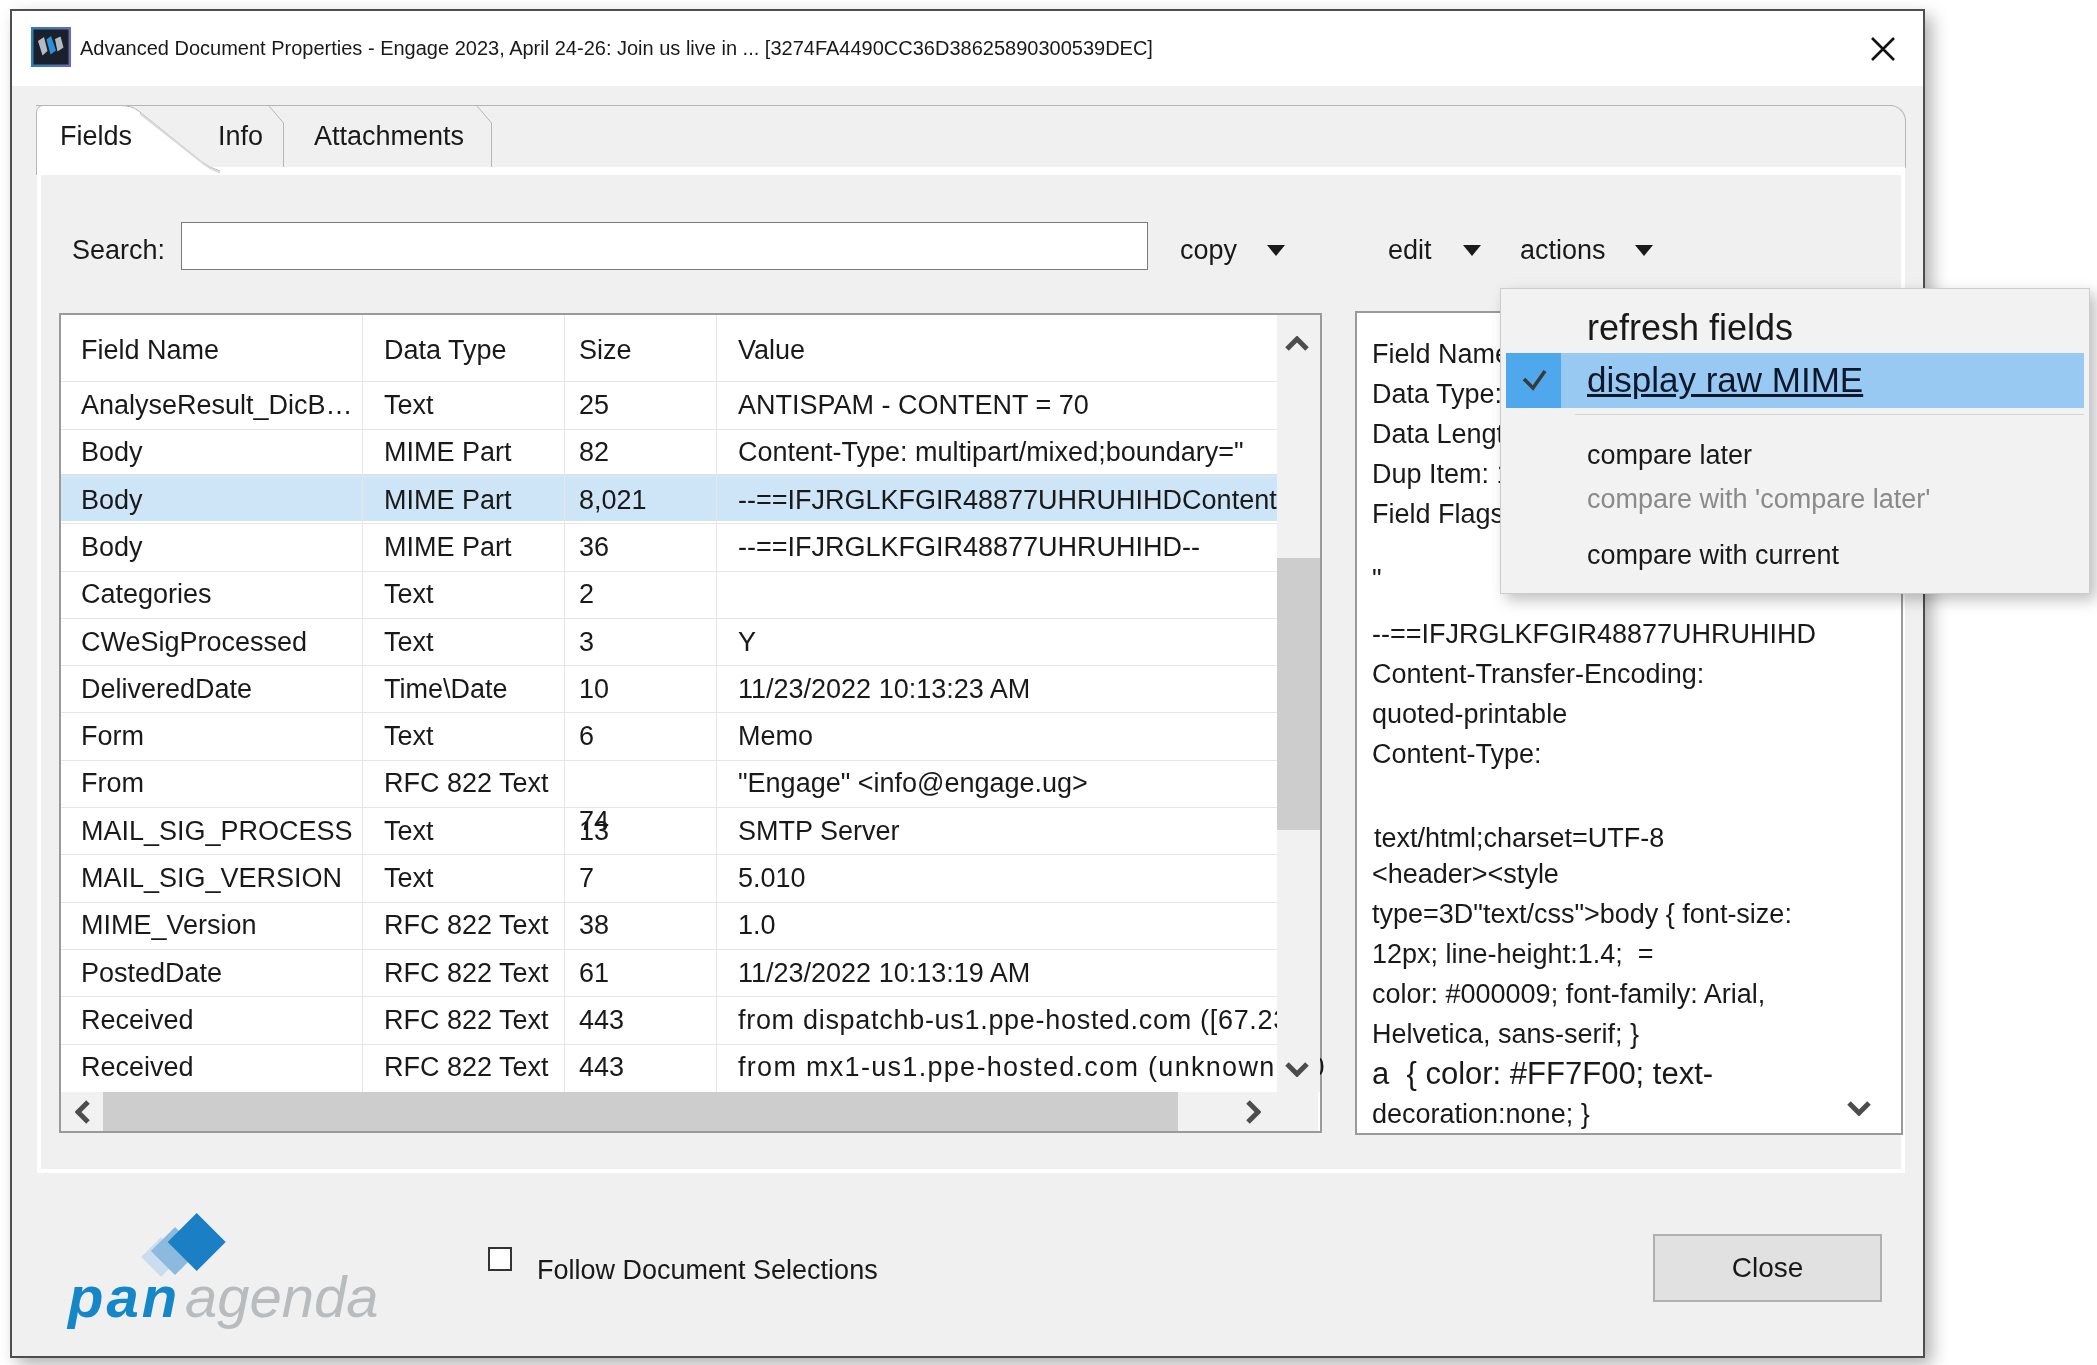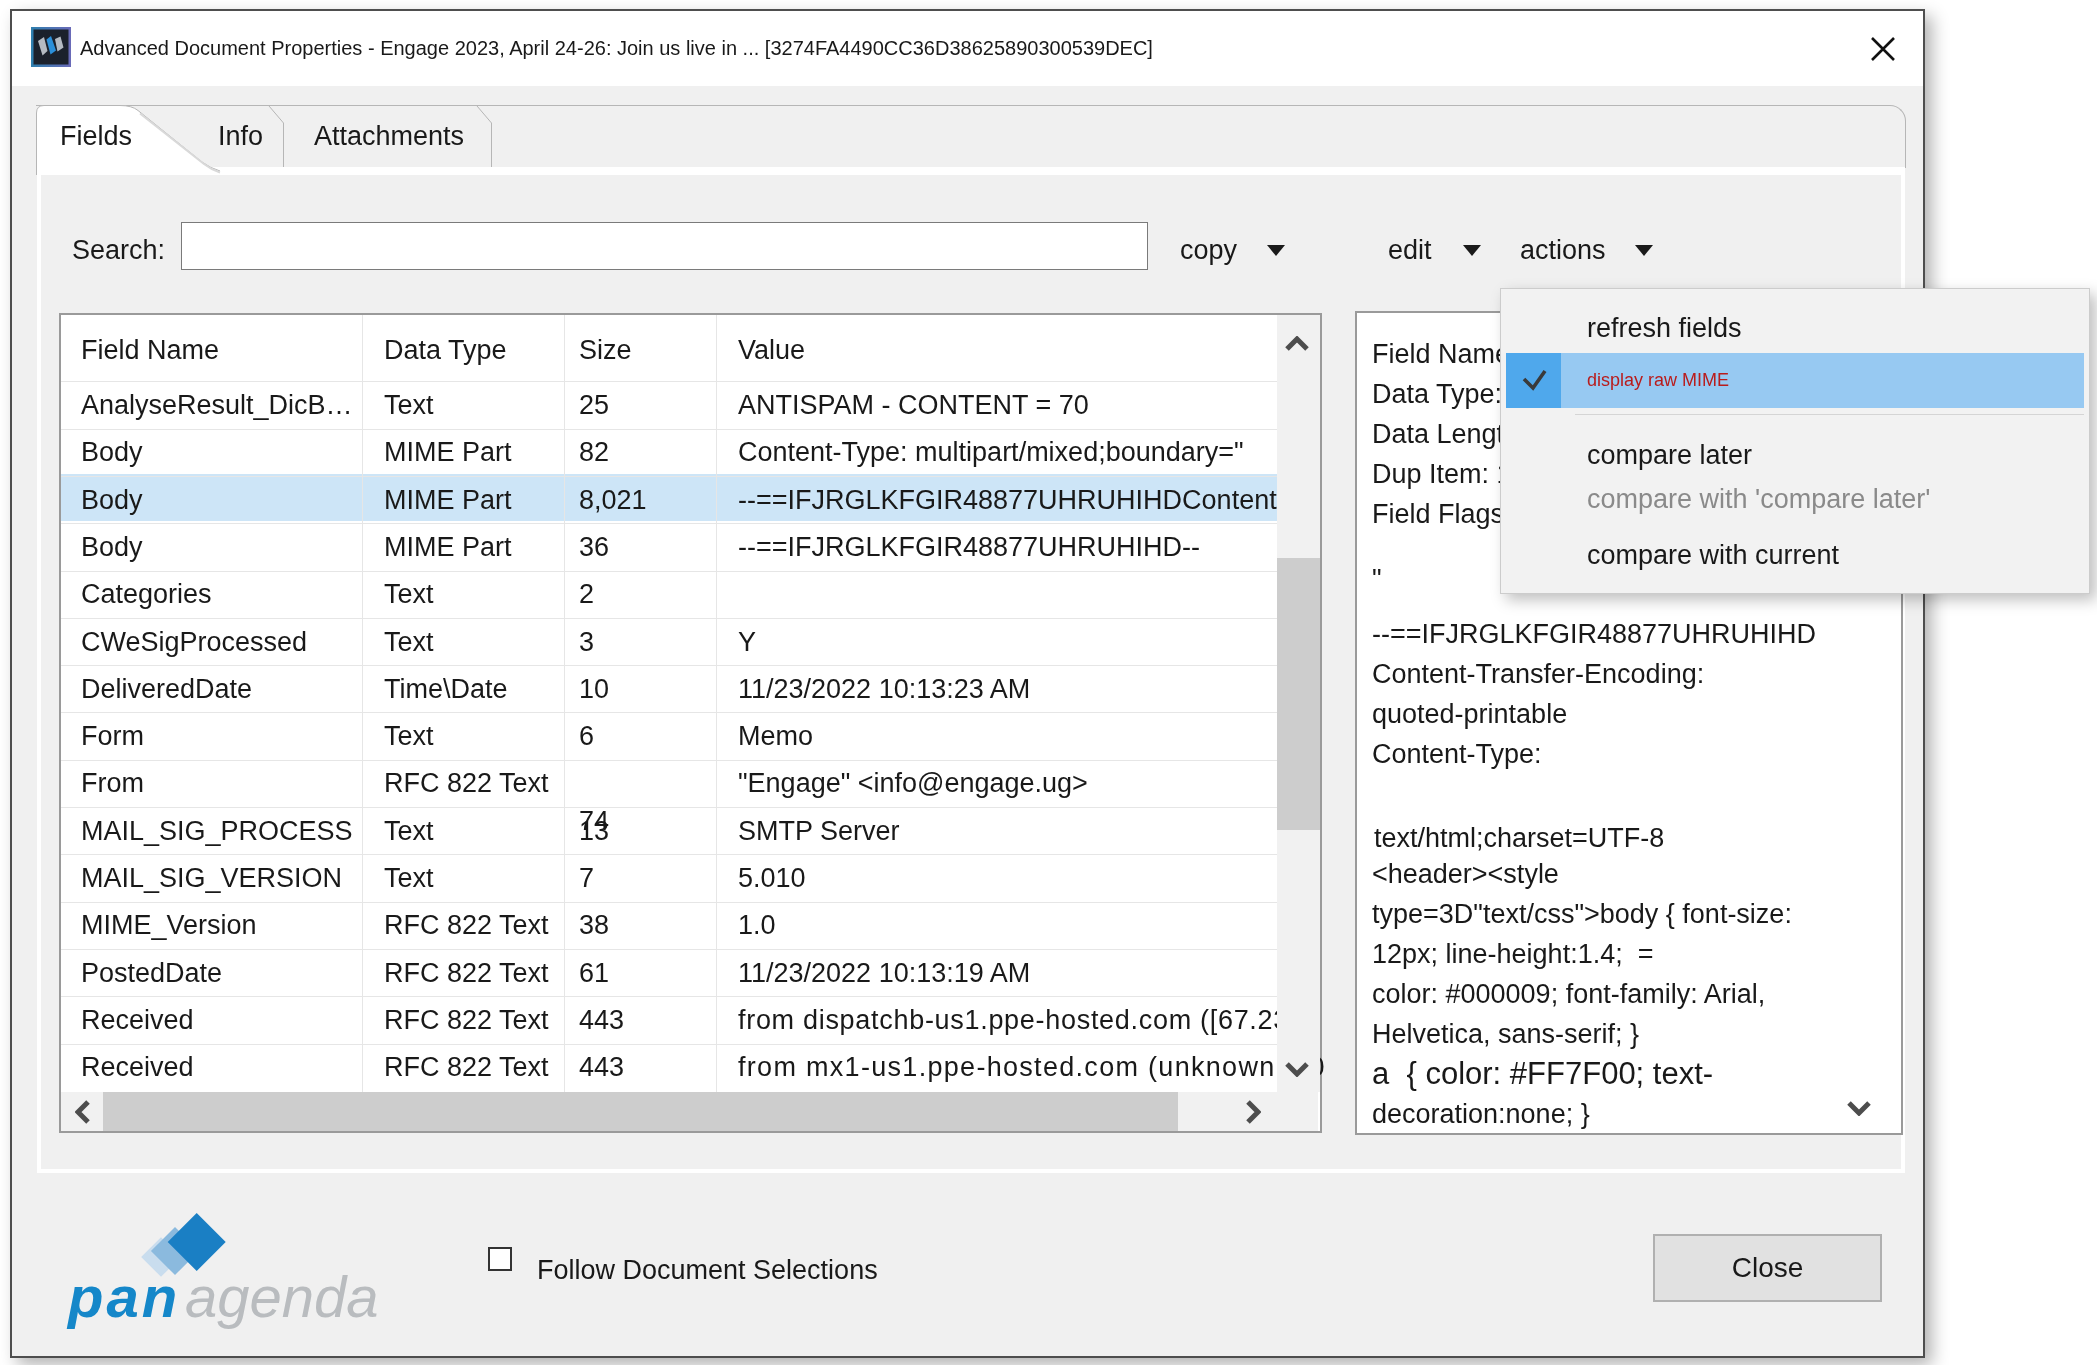--- a/index.html
+++ b/index.html
@@ -189,18 +189,18 @@
 <div class="abs" style="left:1641px;top:1223px;width:229px;height:68px;background:#e1e1e1;border:2px solid #b0b0b0;text-align:center;line-height:64px;font-size:28px;">Close</div>
 <div class="abs t27" style="left:525px;top:1235px;height:48px;line-height:48px;">Follow Document Selections</div>
 </div>
 <div class="abs" style="left:1500px;top:288px;width:590px;height:306px;background:#f2f2f2;border:1px solid #cccccc;box-shadow:6px 6px 14px rgba(0,0,0,0.25);">
 <div class="abs" style="left:5px;top:64px;width:578px;height:55px;background:#97c9f2;"></div>
 <div class="abs" style="left:5px;top:64px;width:55px;height:55px;background:#4fa8ec;"></div>
 <svg class="abs" style="left:20px;top:78px;" width="26" height="24" viewBox="0 0 26 24">
         <polyline points="3,12 12,21 24,4" fill="none" stroke="#3a3a3a" stroke-width="3.6"></polyline>
       </svg>
 <div class="abs" style="left:74px;top:125px;width:509px;height:1px;background:#d5d5d5;"></div>
-<div class="abs" style="left:86px;top:19px;height:40px;line-height:40px;font-size:27px;color:#191919;white-space:nowrap;">refresh fields</div>
-<div class="abs" style="left:86px;top:71px;height:40px;line-height:40px;font-size:18px;color:#b91c1c;white-space:nowrap;">display raw MIME</div>
+<div class="abs" style="left:86px;top:19px;height:40px;line-height:40px;font-size:36px;color:#191919;white-space:nowrap;">refresh fields</div>
+<div class="abs" style="left:86px;top:71px;height:40px;line-height:40px;font-size:35px;color:#0f172a;white-space:nowrap;text-decoration:underline;">display raw MIME</div>
 <div class="abs" style="left:86px;top:146px;height:40px;line-height:40px;font-size:27px;color:#191919;white-space:nowrap;">compare later</div>
 <div class="abs" style="left:86px;top:190px;height:40px;line-height:40px;font-size:27px;color:#8a8a8a;white-space:nowrap;">compare with 'compare later'</div>
 <div class="abs" style="left:86px;top:246px;height:40px;line-height:40px;font-size:27px;color:#191919;white-space:nowrap;">compare with current</div>
 </div>
 </div>
 </body></html>

